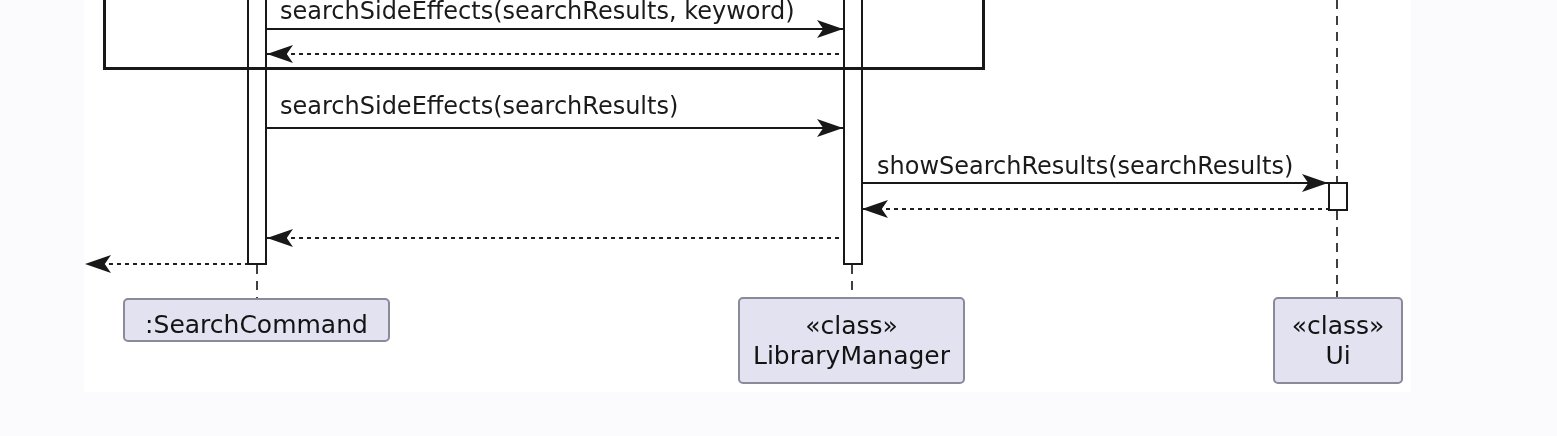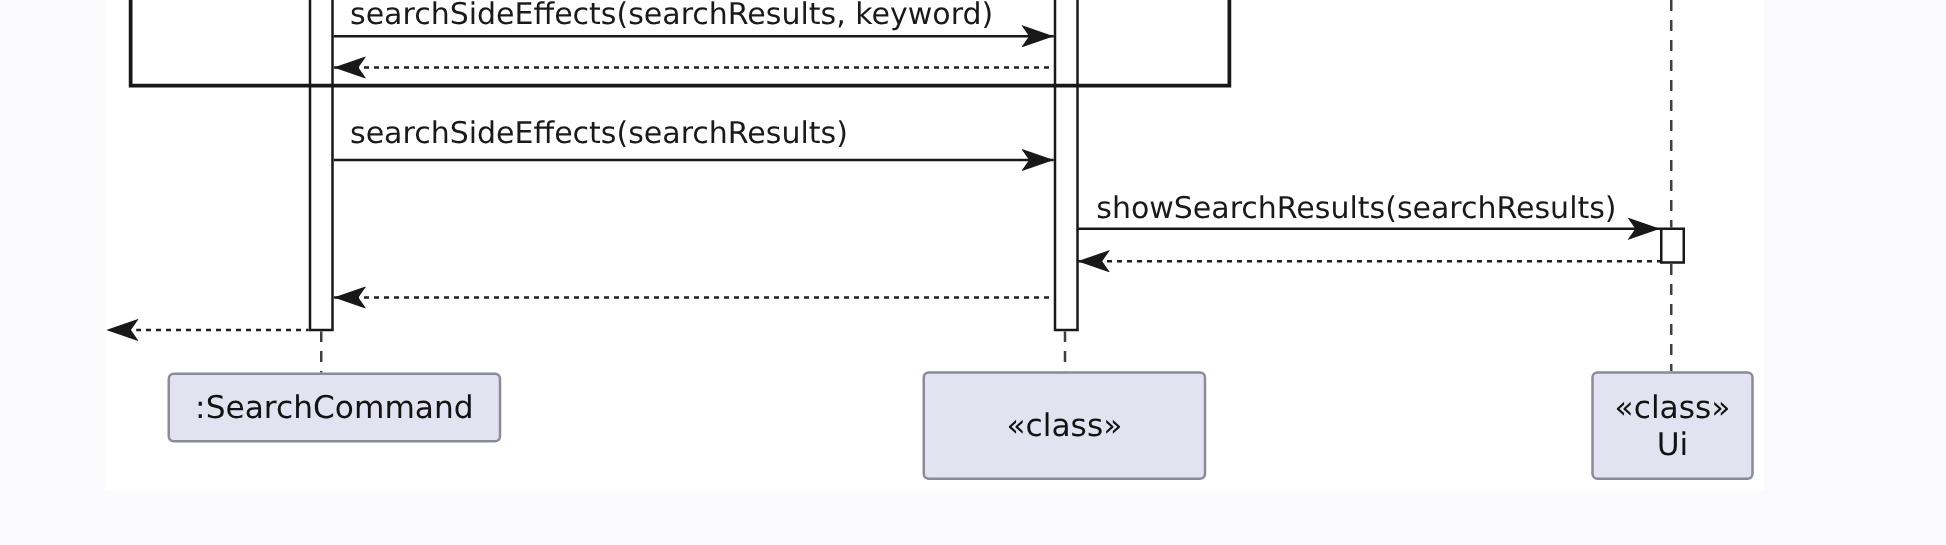--- a/index.html
+++ b/index.html
@@ -81,24 +81,25 @@
 <div class="abs rline" style="left:267px;top:237px;width:576px;"></div>
 <div class="abs head head-l" style="left:267px;top:229px;"></div>
 
 <div class="abs rline" style="left:109px;top:263px;width:138px;"></div>
 <div class="abs head head-l" style="left:85px;top:255px;"></div>
 
 <div class="abs vdash" style="left:256px;top:265px;height:33px;"></div>
 <div class="abs vdash" style="left:851px;top:265px;height:32px;"></div>
 <div class="abs vdash" style="left:1336px;top:211px;height:86px;"></div>
 
-<div class="abs pbox" style="left:134px;top:298px;width:267px;height:56px;">
+<div class="abs pbox" style="left:123px;top:298px;width:267px;height:44px;justify-content:flex-end;">
   <span>:SearchCommand</span>
 </div>
 
 <div class="abs pbox" style="left:738px;top:297px;width:227px;height:87px;">
   <span>«class»</span>
+  <span>LibraryManager</span>
 </div>
 
 <div class="abs pbox" style="left:1273px;top:297px;width:130px;height:87px;">
   <span>«class»</span>
   <span>Ui</span>
 </div>
 
 </body></html>

